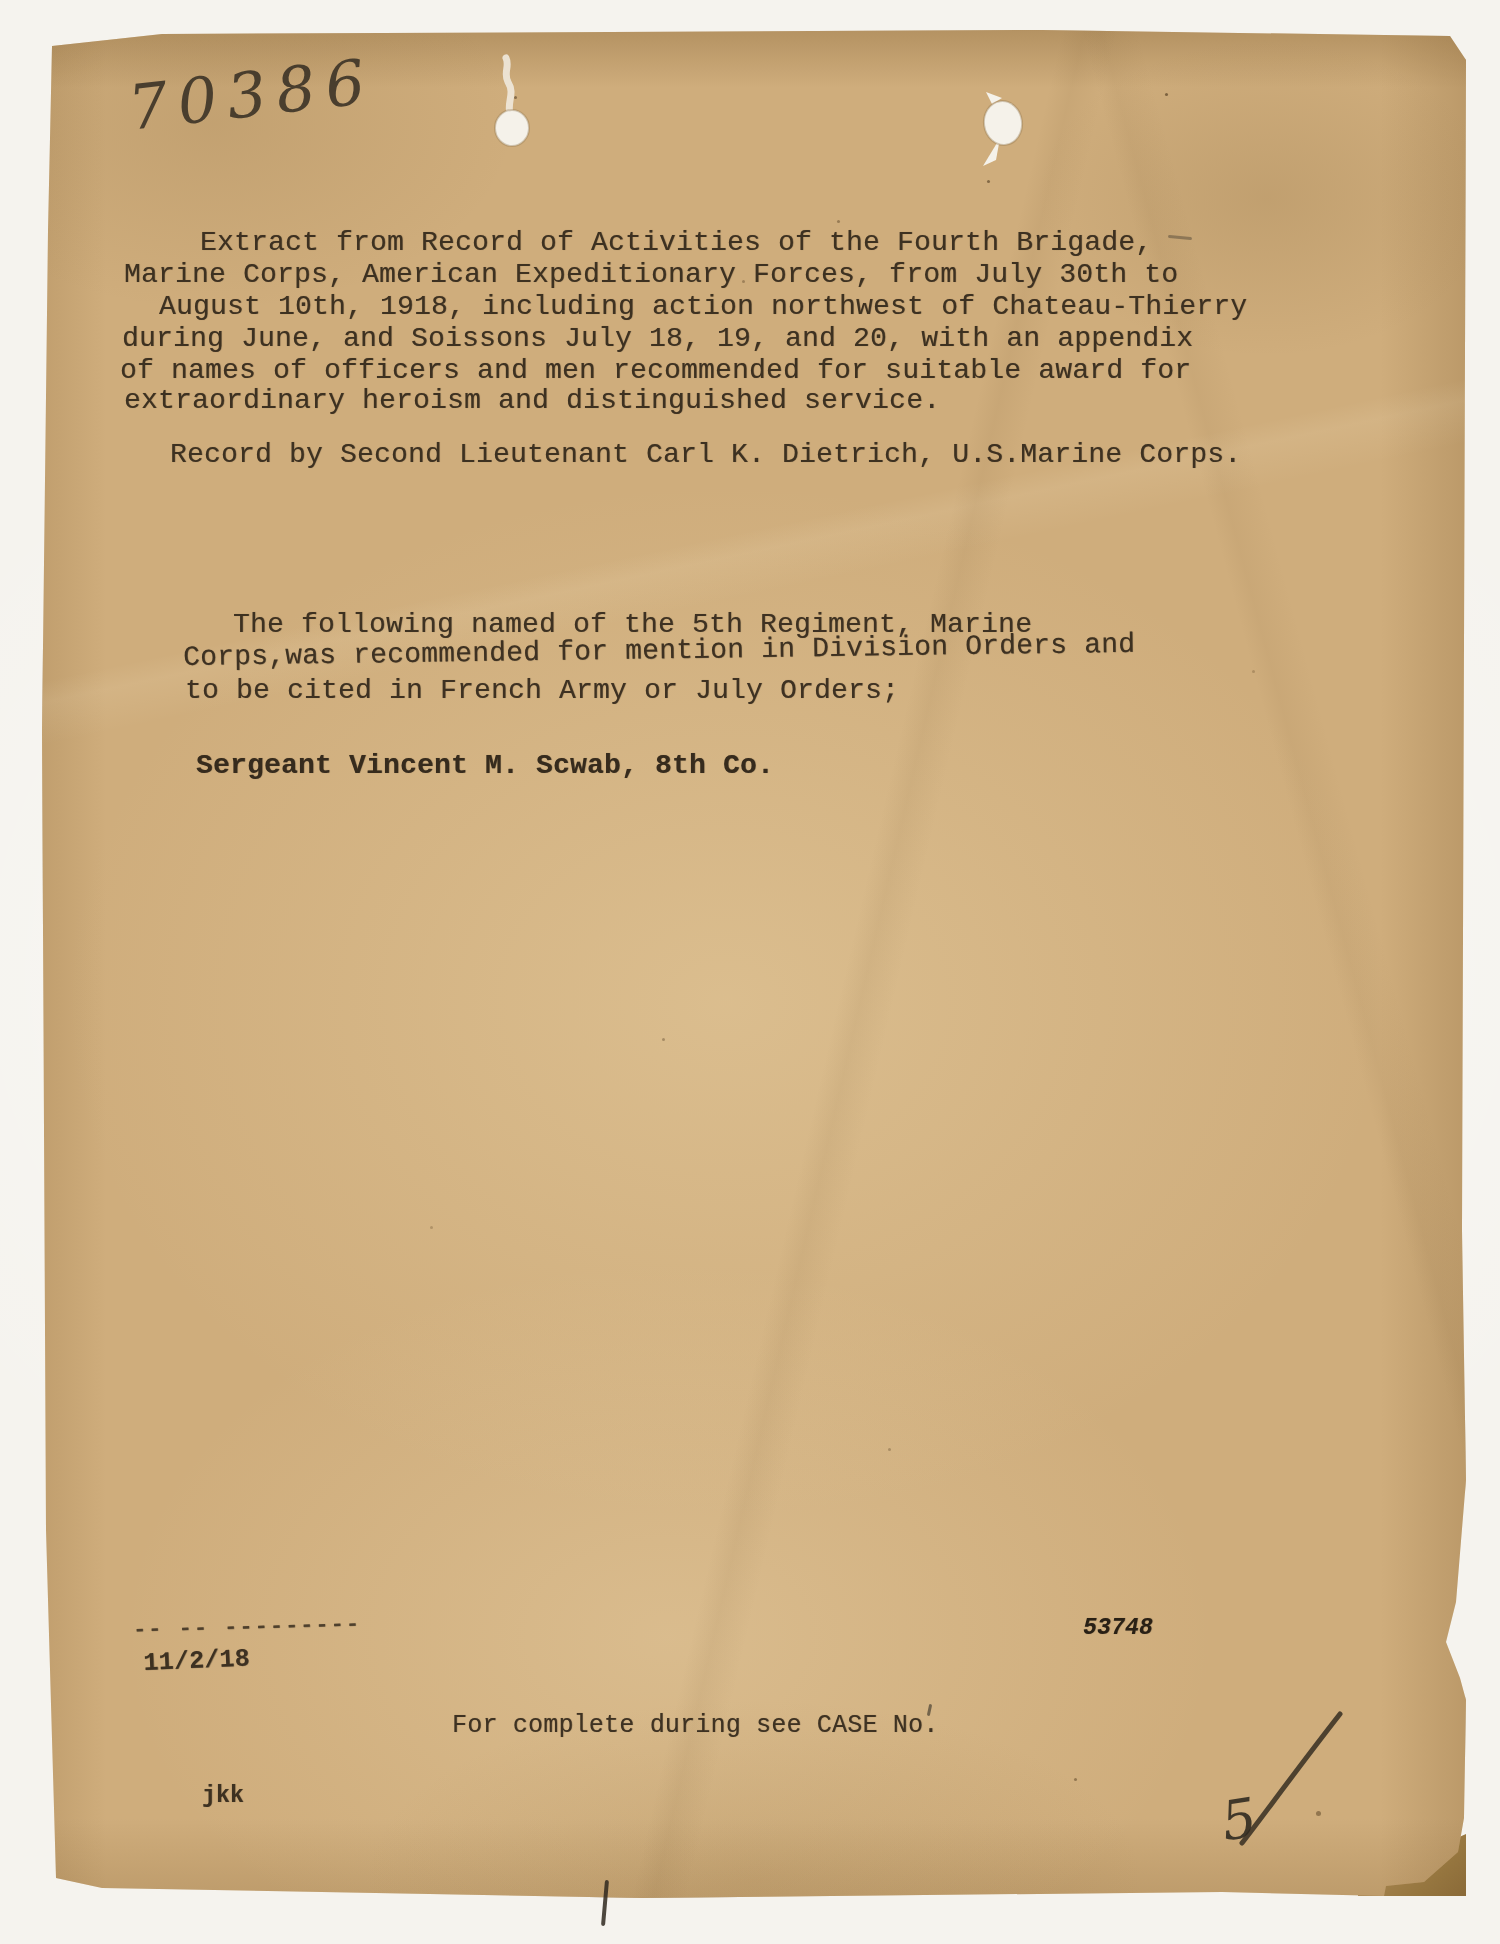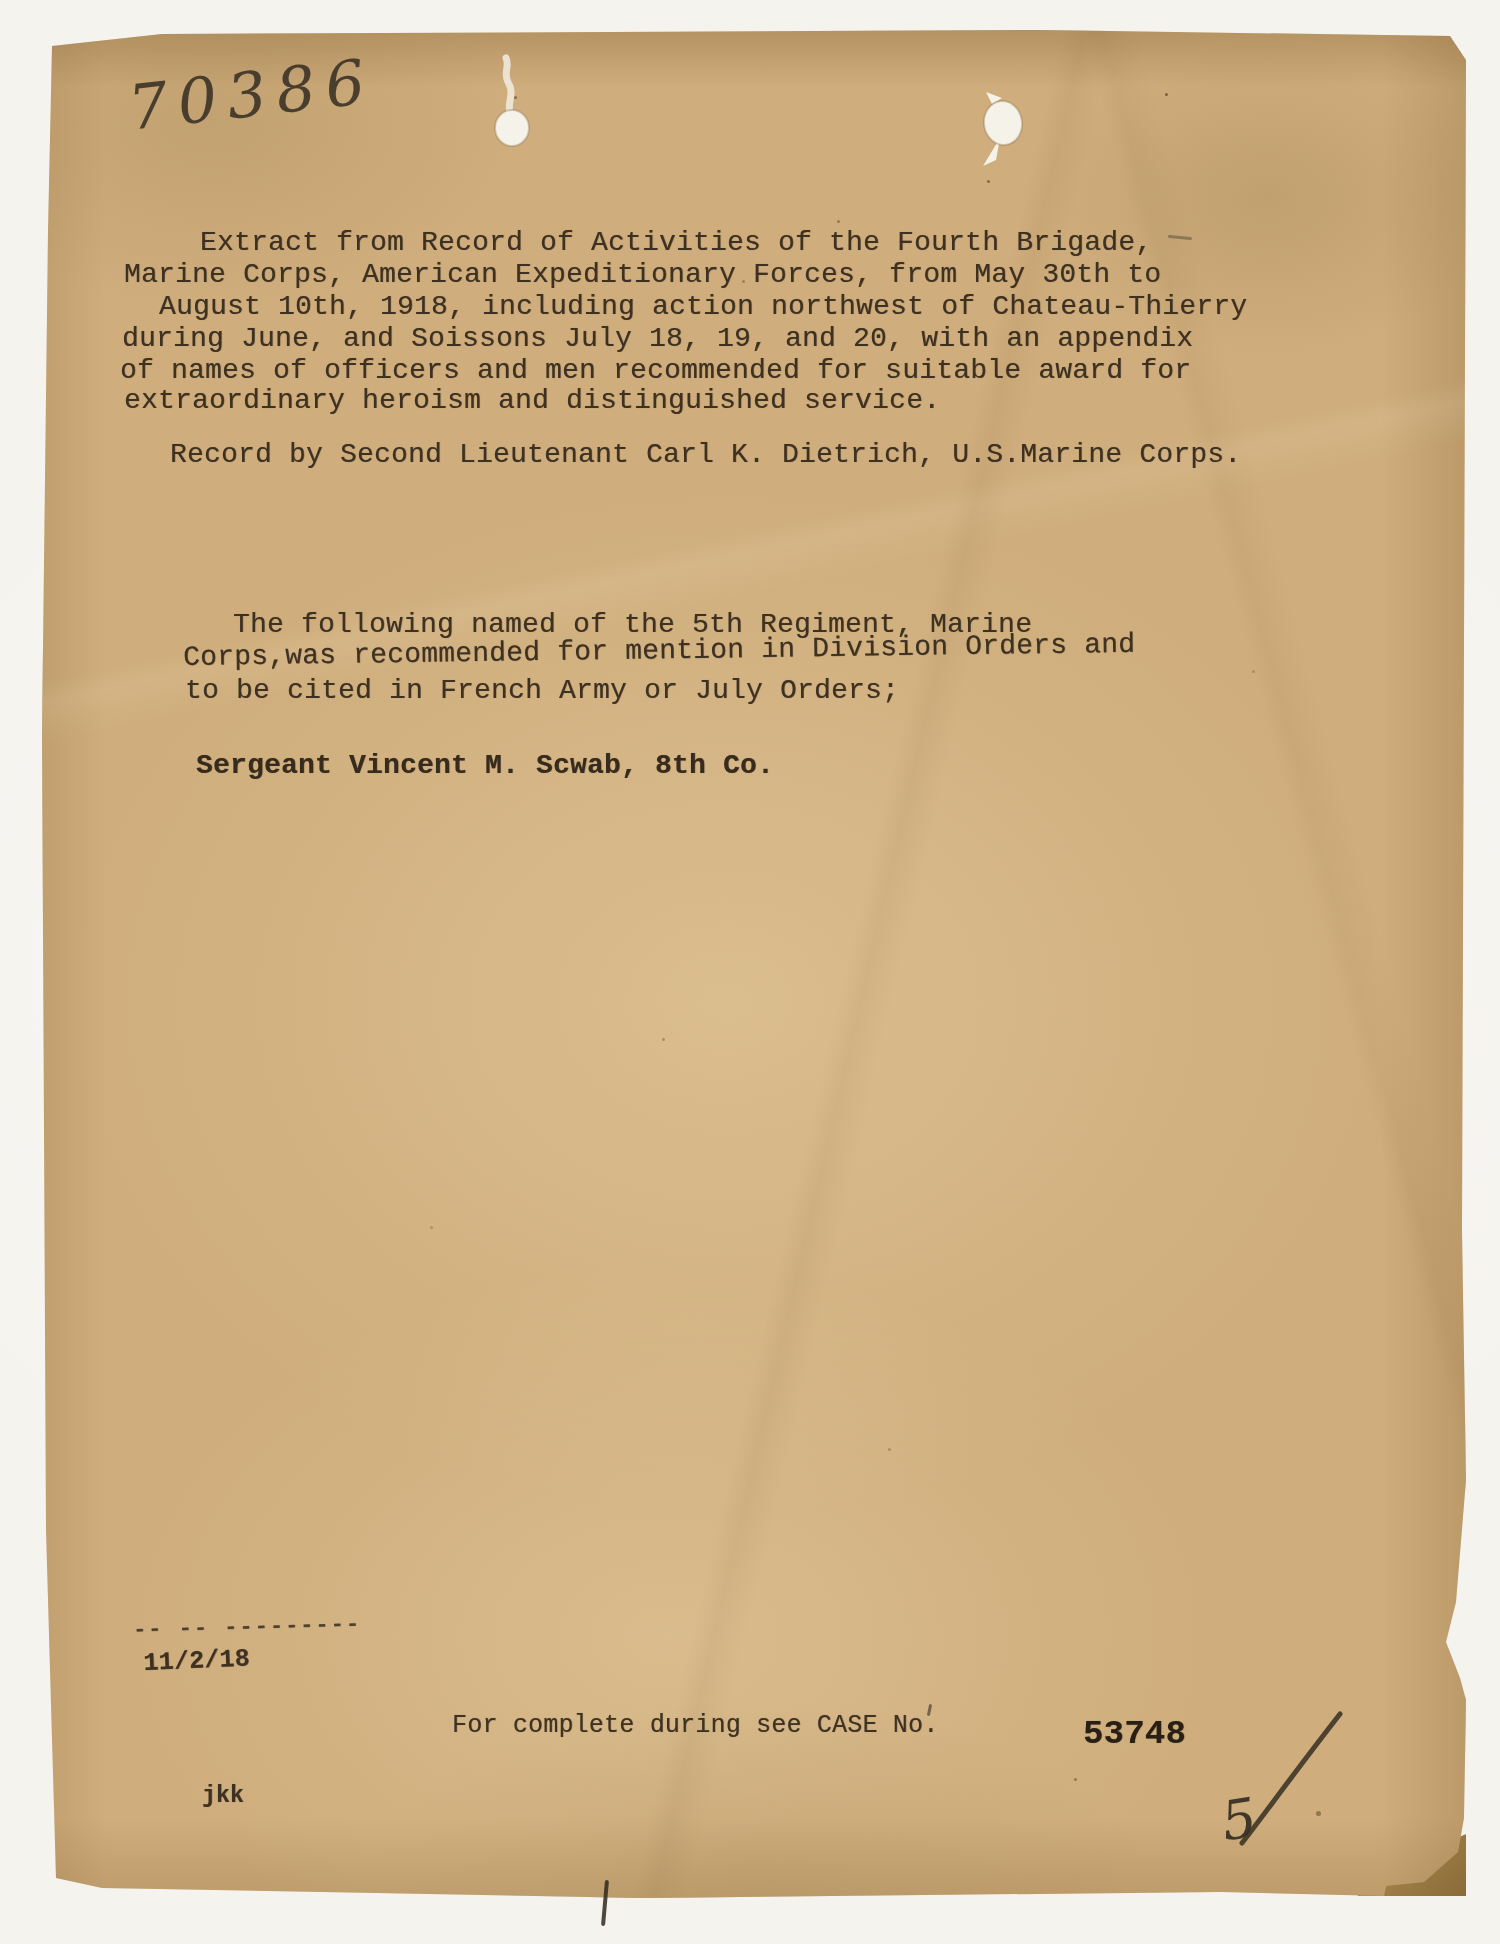--- a/index.html
+++ b/index.html
@@ -92,39 +92,39 @@
       <ellipse cx="1003" cy="123" rx="19" ry="22" fill="#f5f2ea" transform="rotate(-8 1003 123)"></ellipse>
       <path d="M1000,138 L983,166 L996,160 Z" fill="#f5f2ea"></path>
       <path d="M992,104 L986,92 L1002,98 Z" fill="#f5f2ea"></path>
       <ellipse cx="1003" cy="123" rx="19" ry="22" fill="none" transform="rotate(-8 1003 123)" stroke="rgba(140,115,75,.35)" stroke-width="2"></ellipse>
     </g>
   </svg>
 
   <div class="hand case-ref">70386</div>
 
   <div class="tline" style="left:200px; top:228px;">Extract from Record of Activities of the Fourth Brigade,</div>
-  <div class="tline" style="left:124px; top:260px;">Marine Corps, American Expeditionary Forces, from May 30th to</div>
+  <div class="tline" style="left:124px; top:260px;">Marine Corps, American Expeditionary Forces, from July 30th to</div>
   <div class="tline" style="left:127px; top:292px;margin-left:32px;">August 10th, 1918, including action northwest of Chateau-Thierry</div>
   <div class="tline" style="left:122px; top:324px;">during June, and Soissons July 18, 19, and 20, with an appendix</div>
   <div class="tline" style="left:120px; top:356px;">of names of officers and men recommended for suitable award for</div>
   <div class="tline" style="left:170px; top:440px;">Record by Second Lieutenant Carl K. Dietrich, U.S.Marine Corps.</div>
 
   <div class="tline" style="left:124px; top:386px;">extraordinary heroism and distinguished service.</div>
 
   <div class="tline" style="left:233px; top:610px;">The following named of the 5th Regiment, Marine</div>
   <div class="tline" style="left:183px; top:643px; transform:rotate(-.8deg); transform-origin:left top;">Corps,was recommended for mention in Division Orders and</div>
   <div class="tline" style="left:185px; top:676px;">to be cited in French Army or July Orders;</div>
 
   <div class="tline bold" style="left:196px; top:751px; opacity:.95;">Sergeant Vincent M. Scwab, 8th Co.</div>
 
   <div class="tline bold" style="left:133px; top:1616px; font-size:22px; letter-spacing:2px; transform:rotate(-1.5deg); opacity:.8;">-- -- ---------</div>
   <div class="tline bold" style="left:143px; top:1650px; font-size:25px; transform:rotate(-2.5deg); transform-origin:left top;">11/2/18</div>
   <div class="tline bold" style="left:202px; top:1784px; font-size:23px;">jkk</div>
   <div class="tline" style="left:452px; top:1712px; font-size:25px;">For complete during see CASE No.</div>
-  <div class="tline bold" style="left:1083px; top:1716px; font-size:34px; color:#241c12; opacity:.97;">53748</div>
+  <div class="tline bold" style="left:1083px; top:1616px; font-size:23px; color:#241c12; opacity:.97;font-style:italic;">53748</div>
 
   <div class="mark" style="left:1168px; top:236px; width:24px; height:3px; opacity:.45; transform:rotate(6deg);"></div>
   <div class="mark" style="left:928px; top:1704px; width:3px; height:12px; opacity:.7; transform:rotate(12deg);"></div>
   <div class="mark" style="left:603px; top:1880px; width:4px; height:46px; opacity:.85; transform:rotate(5deg); background:#2f281e;"></div>
 
   <svg class="overlay" width="1500" height="1944">
     <path d="M1242,1843 C1260,1820 1300,1765 1340,1714" fill="none" stroke="rgba(54,46,34,.85)" stroke-width="5" stroke-linecap="round"></path>
   </svg>
   <div class="hand page-num">5</div>
 

